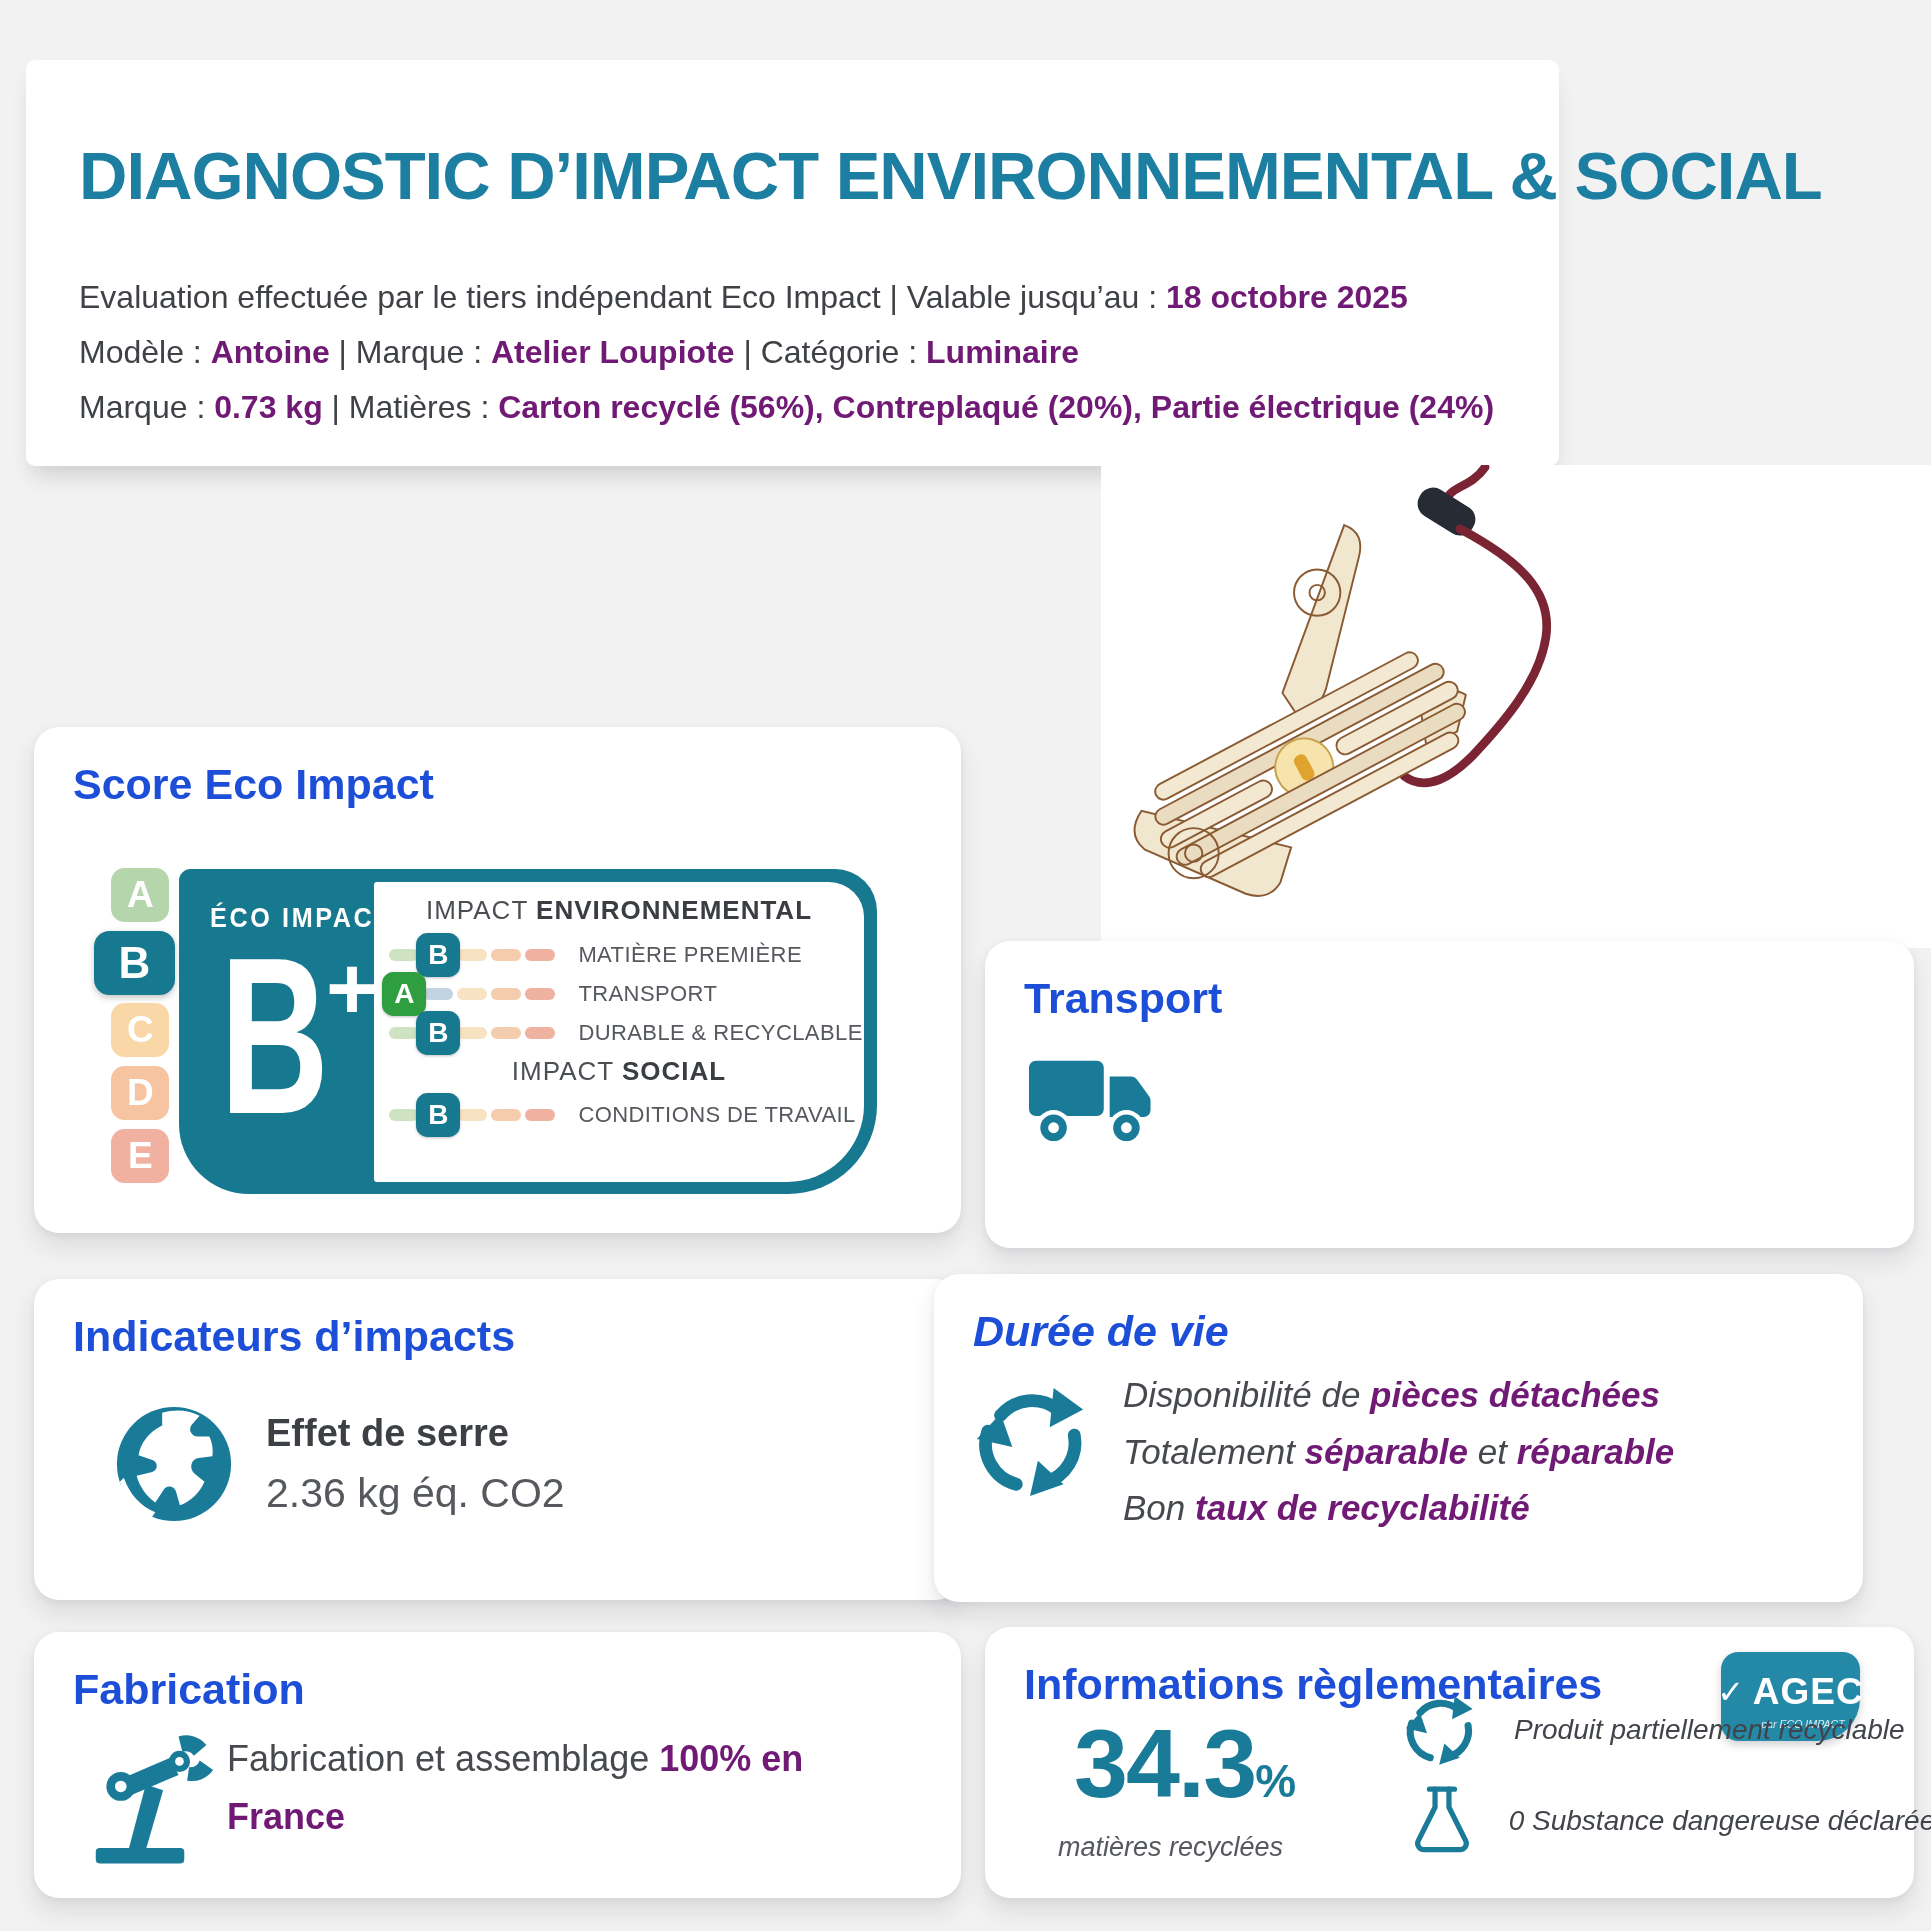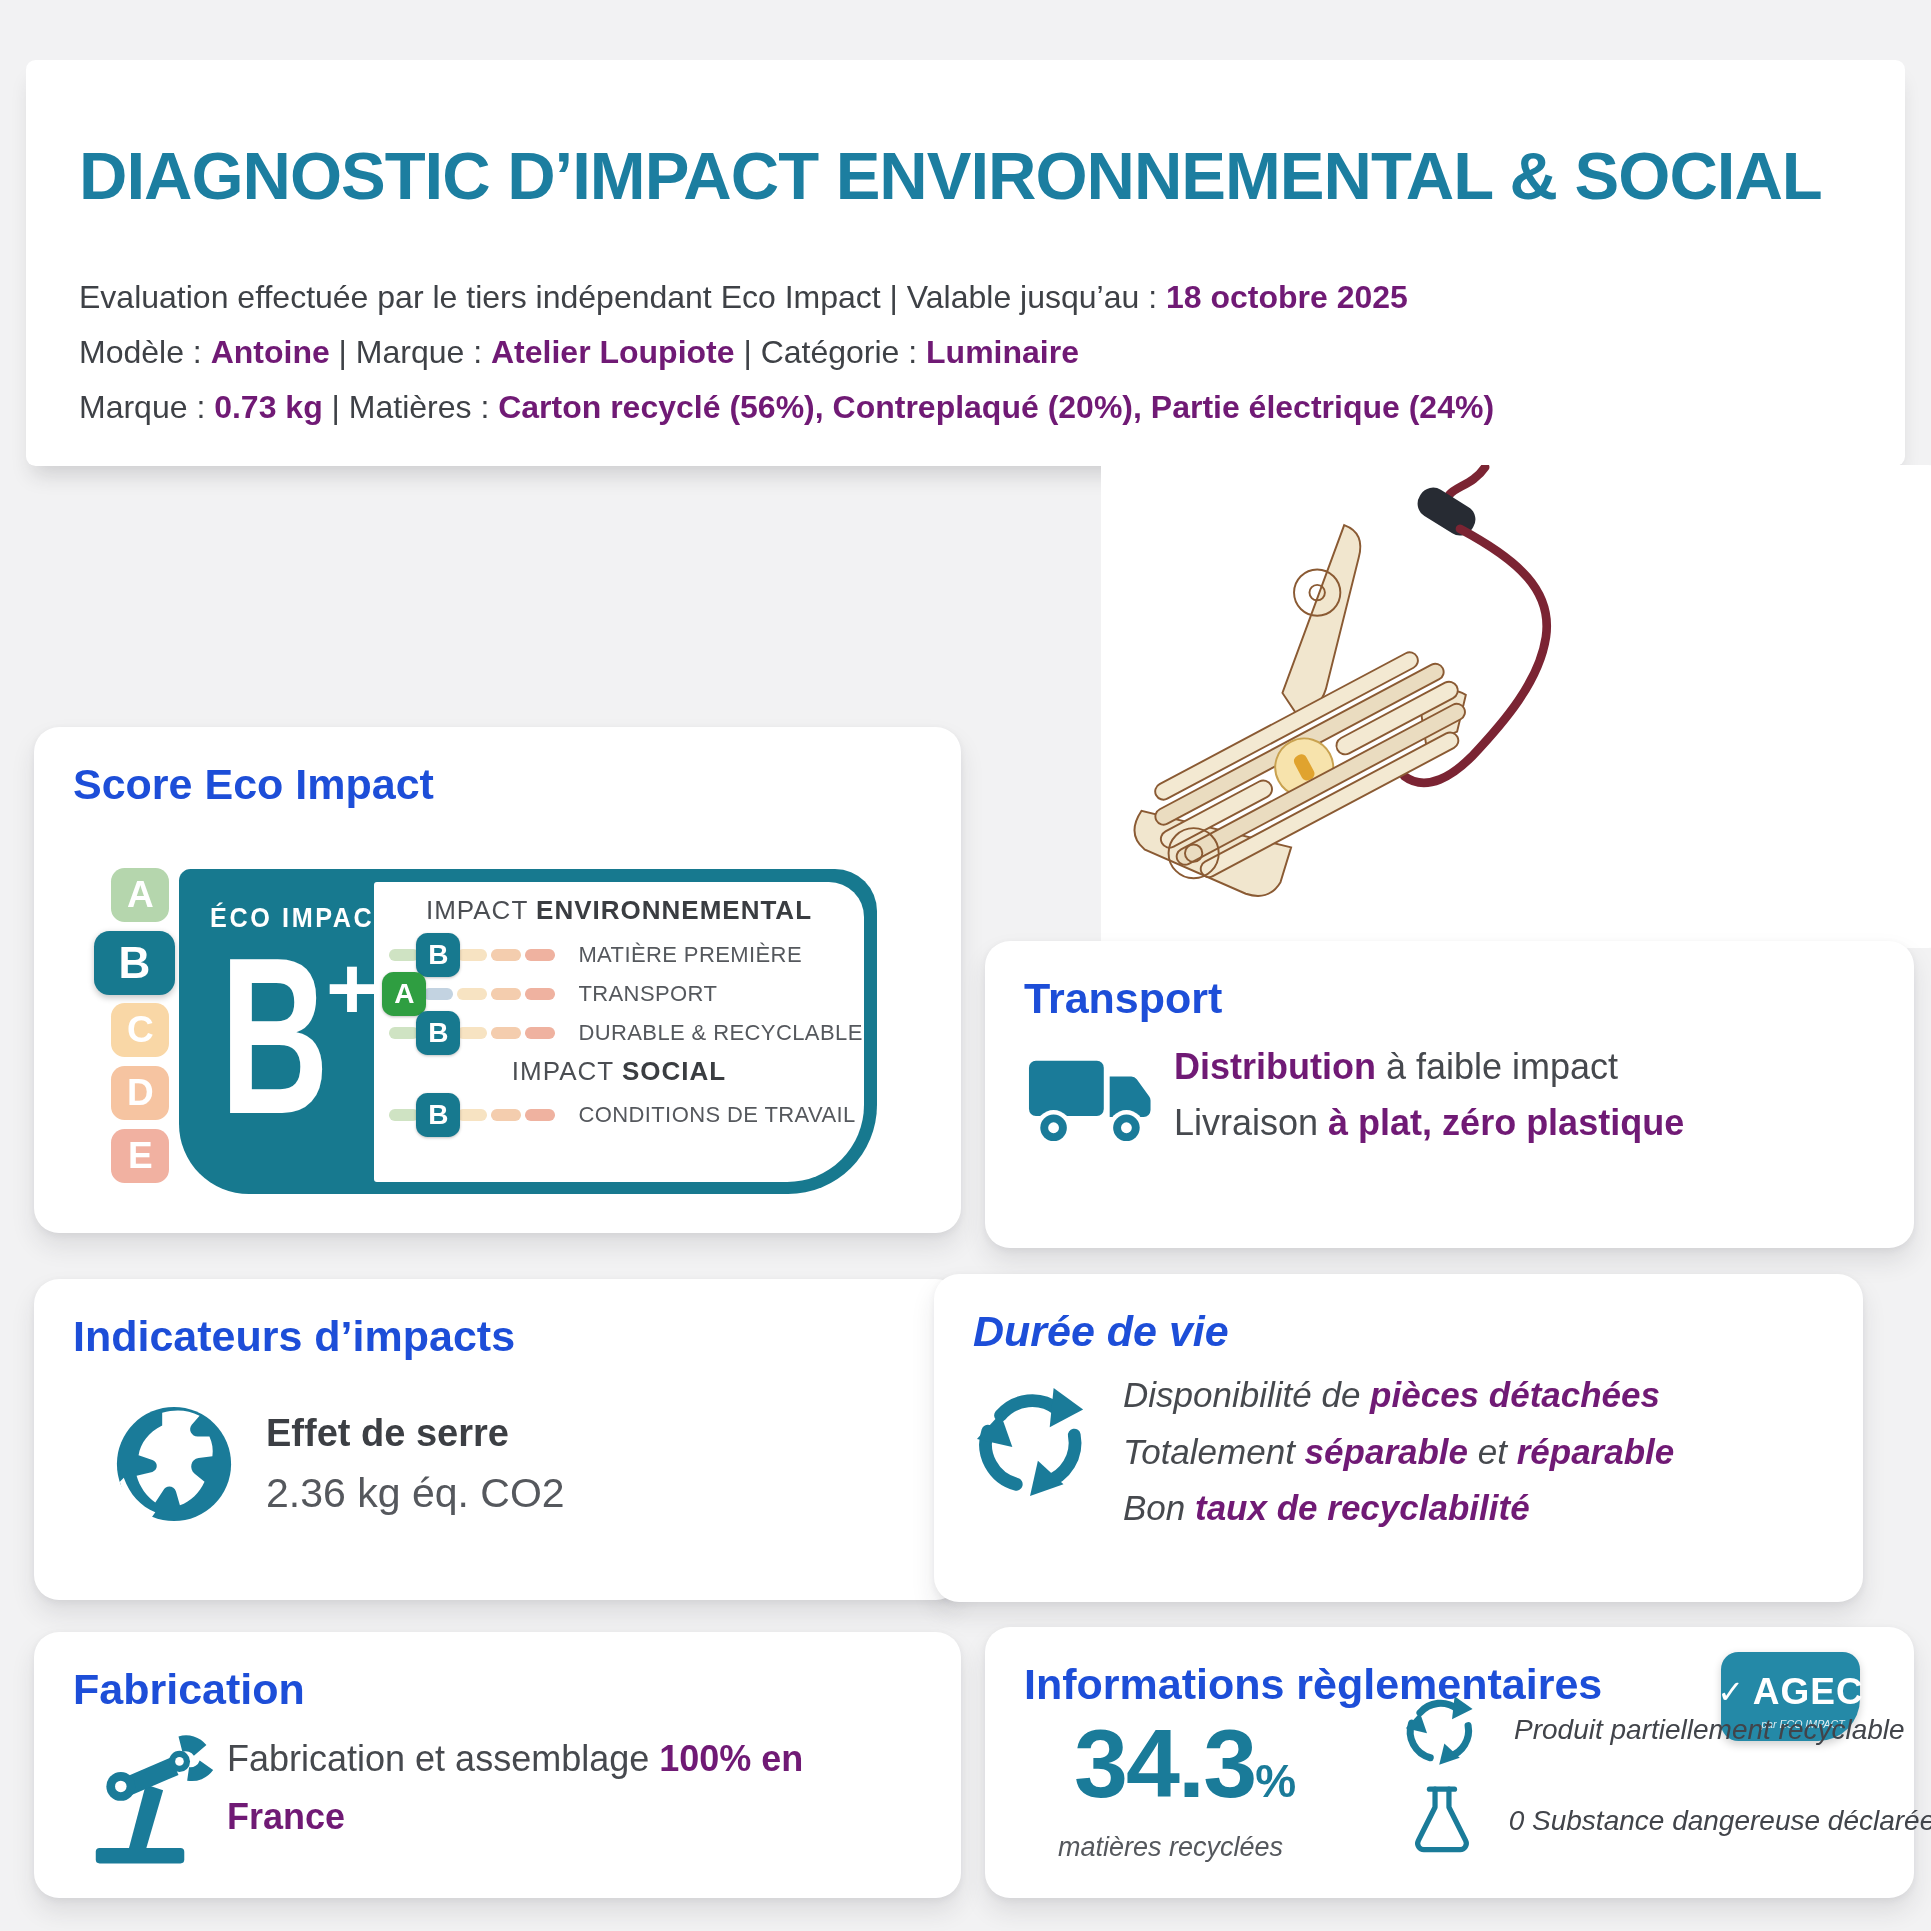--- a/index.html
+++ b/index.html
@@ -8,21 +8,21 @@
     --cable:#7b2433; --switch:#272b33;
   }
   *{margin:0;padding:0;box-sizing:border-box;}
   html,body{width:1931px;height:1931px;}
   body{position:relative;background:var(--bg);font-family:"Liberation Sans","DejaVu Sans",sans-serif;overflow:hidden;color:#3e4146;}
   .card{position:absolute;background:#fff;border-radius:25px;box-shadow:0 13.5px 25px rgba(40,40,45,.10),0 2.9px 7.7px rgba(40,40,45,.06);}
   .card-title{position:absolute;left:39px;top:33px;font-size:43px;font-weight:600;color:#1d4ed8;}
   .b{font-weight:700;color:#701a75;}
 
   
-  #header-card{left:26px;top:60px;width:1879px;height:406px;border-radius:9.7px;box-shadow:0 15.4px 21px -7.7px rgba(40,40,45,.18);}
+  #header-card{left:26px;top:60px;width:1533px;height:406px;border-radius:9.7px;box-shadow:0 15.4px 21px -7.7px rgba(40,40,45,.18);}
   #header-title{position:absolute;left:53px;top:77px;font-size:67px;font-weight:700;letter-spacing:-1px;color:var(--accent);white-space:nowrap;}
   #header-lines{position:absolute;left:53px;top:210px;font-size:32px;line-height:55px;color:#3e4146;white-space:nowrap;}
 
   
   #photo{position:absolute;left:1101px;top:465px;width:830px;height:483px;background:#fff;border-radius:3.9px;}
   #photo svg{display:block;width:100%;height:100%;}
 
   
   #score-card{left:34px;top:727px;width:927px;height:506px;}
   #eco-scale{position:absolute;left:60px;top:141px;width:87px;}
@@ -208,24 +208,20 @@
       <rect x="2" y="10" width="76" height="56" rx="7" fill="currentColor"></rect>
       <path d="M84 26 h22 a7 7 0 0 1 5.5 2.7 L124 46 a7 7 0 0 1 1.5 4.3 V60 a7 7 0 0 1 -7 7 h-34.5 z" fill="currentColor"></path>
       <circle cx="27" cy="78" r="18" fill="#fff"></circle>
         <circle cx="27" cy="78" r="13.5" fill="currentColor"></circle>
         <circle cx="27" cy="78" r="5.5" fill="#fff"></circle>
       <circle cx="101" cy="78" r="18" fill="#fff"></circle>
         <circle cx="101" cy="78" r="13.5" fill="currentColor"></circle>
         <circle cx="101" cy="78" r="5.5" fill="#fff"></circle>
     </svg>
   </div>
-  <div id="transport-text">
-    <div><span class="b">Distribution</span><span> à faible impact</span></div>
-    <div><span>Livraison </span><span class="b">à plat, zéro plastique</span></div>
-  </div>
 </div>
 
 <div class="card" id="indicators-card">
   <div class="card-title">Indicateurs d’impacts</div>
   <div id="globe-icon">
     <svg viewBox="0 0 128 128">
       <circle cx="64" cy="64" r="58" fill="currentColor"></circle>
       <path fill="#fff" d="M52 12 c14 -4 26 -3 38 3 l-8 9 c-4 5 0 12 6 12 h12 c3 7 4 13 3 20 l-14 2 c-8 1 -10 11 -4 16 l10 8 c-5 11 -14 20 -25 24 l-4 -14 c-2 -6 -10 -7 -13 -1 l-8 12 c-9 -6 -16 -16 -19 -27 l16 -4 c6 -2 6 -10 0 -12 l-14 -5 c2 -12 10 -23 24 -30 z"></path>
       <path fill="#fff" d="M13 78 c6 17 17 29 32 35 l-5 7 c-16 -7 -27 -21 -31 -38 z"></path>
     </svg>

